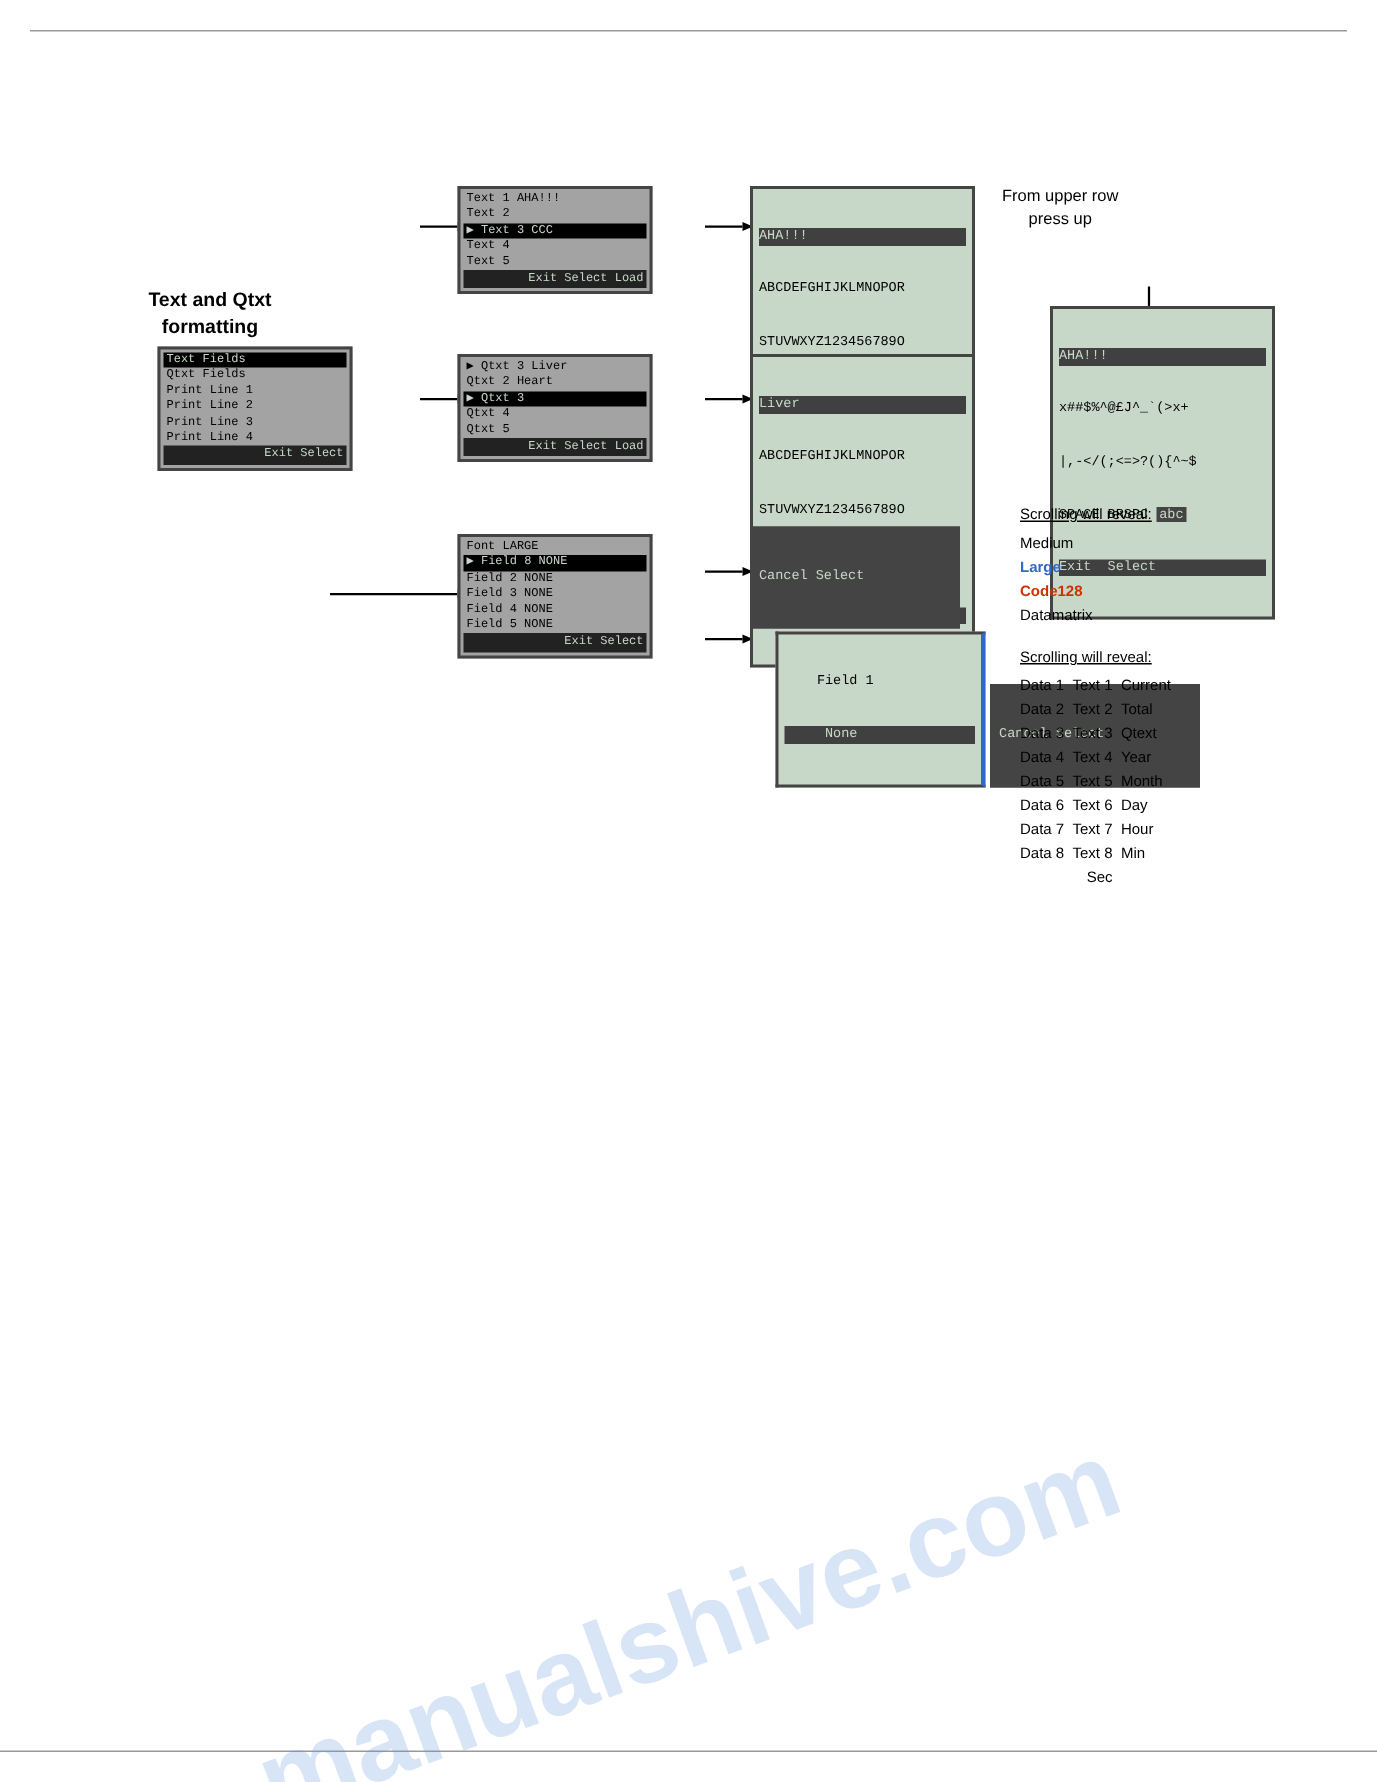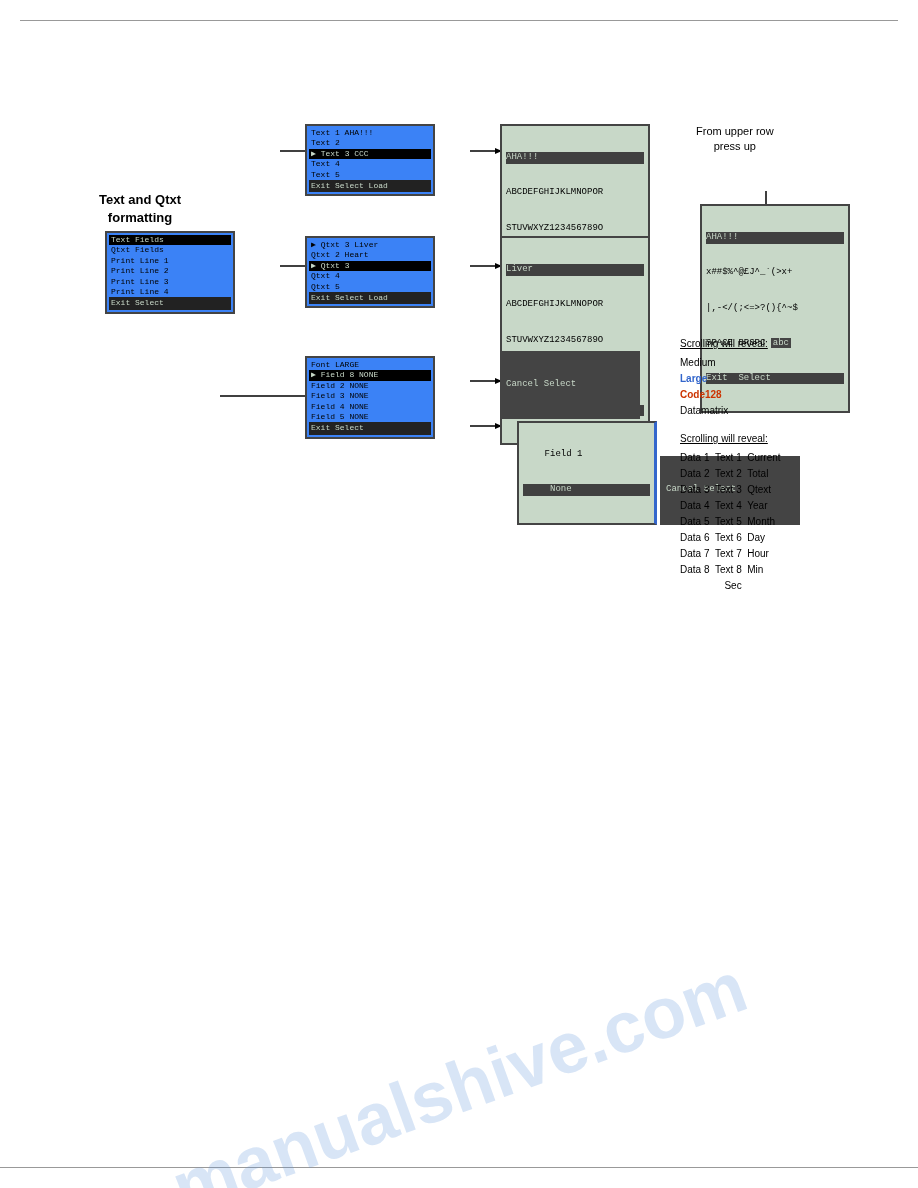--- a/index.html
+++ b/index.html
@@ -112,21 +112,21 @@
       z-index: 1;
     }
 
     .content-block {
       position: absolute;
       z-index: 2;
     }
 
     
     .menu-list {
-      background: #3b82f6;
+      background: #a3a3a3;
       border: 2px solid #444;
       font-family: 'Courier New', monospace;
       font-size: 8px;
       padding: 2px;
       min-width: 130px;
       line-height: 1.3;
     }
 
     .menu-list .menu-item {
       display: block;
@@ -141,20 +141,21 @@
     .menu-list .menu-item.arrow-item::before {
       content: '▶ ';
     }
 
     .menu-list .menu-bottom {
       background: #222;
       color: #c8d8c8;
       display: block;
       padding: 1px 2px;
       font-size: 8px;
+      text-align: right;
     }
 
   </style>
 </head>
 <body>
 
 <div class="page-container">
   <div class="top-line"></div>
 
   <div class="diagram-area">
@@ -218,21 +219,21 @@
     <div class="content-block" style="left:480px; top:88px;">
       <div class="lcd-screen">
         <span class="lcd-row lcd-selected">AHA!!!</span>
         <span class="lcd-row">ABCDEFGHIJKLMNOPOR</span>
         <span class="lcd-row">STUVWXYZ123456789O</span>
         <span class="lcd-row">SPACE BRSPC  <span style="background:#444;color:#c8d8c8;padding:0 2px;">abc</span></span>
         <span class="lcd-row lcd-selected">Exit  Select</span>
       </div>
     </div>
 
-    <div class="content-block" style="left:676px; top:88px;">
+    <div class="content-block" style="left:648px; top:88px;">
       <div style="font-size:11px; text-align:center; line-height:1.4;">From upper row<br>press up</div>
     </div>
 
     <div class="content-block" style="left:680px; top:168px;">
       <div class="lcd-screen">
         <span class="lcd-row lcd-selected">AHA!!!</span>
         <span class="lcd-row">x##$%^@£J^_`(&gt;x+</span>
         <span class="lcd-row">|,-&lt;/(;&lt;=&gt;?(){^~$</span>
         <span class="lcd-row">SPACE BRSPC <span style="background:#444;color:#c8d8c8;padding:0 2px;">abc</span></span>
         <span class="lcd-row lcd-selected">Exit  Select</span>

